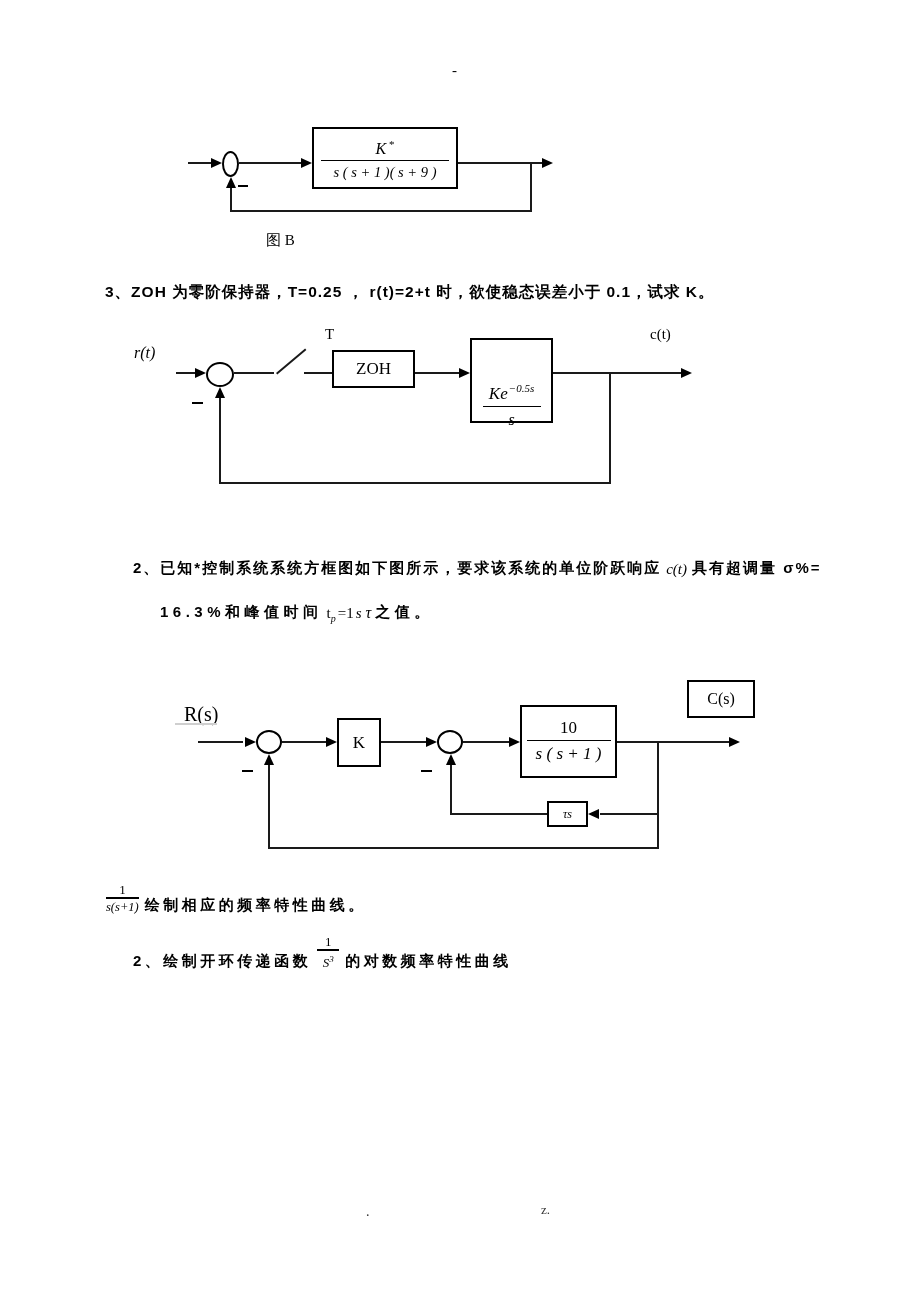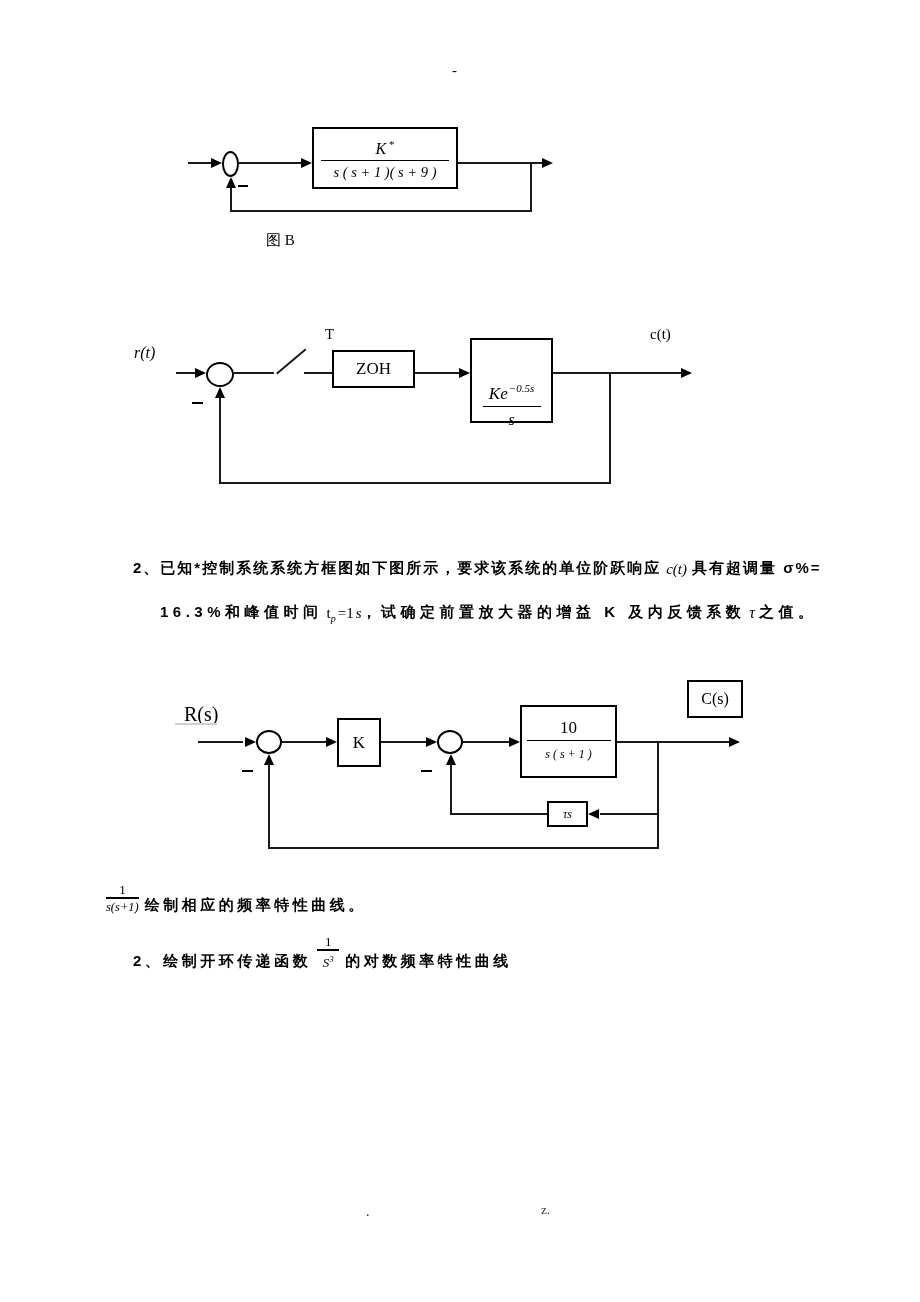--- a/index.html
+++ b/index.html
@@ -57,20 +57,21 @@
     </div>
     <div class="hline" style="left:458px;top:162px;width:85px;"></div>
     <div class="arr-r" style="left:542px;top:158px;"></div>
     <div class="vline" style="left:530px;top:163px;height:48px;"></div>
     <div class="hline" style="left:230px;top:210px;width:302px;"></div>
     <div class="vline" style="left:230px;top:184px;height:27px;"></div>
     <div class="arr-u" style="left:226px;top:177px;"></div>
     <span class="lbl" style="left:266px;top:231px;font-size:15px;">图 B</span>
   </div>
 
+  <div class="cn" style="left:105px;top:282px;font-size:15.5px;letter-spacing:1px;">3、ZOH 为零阶保持器，T=0.25 ，  r(t)=2+t 时，欲使稳态误差小于 0.1，试求 K。</div>
 
   <div>
     <span class="lbl math" style="left:134px;top:344px;font-size:16px;">r(t)</span>
     <div class="hline" style="left:176px;top:372px;width:20px;"></div>
     <div class="arr-r" style="left:195px;top:368px;"></div>
     <div class="sum" style="left:206px;top:362px;width:28px;height:25px;"></div>
     <div class="dash" style="left:192px;top:402px;width:11px;"></div>
     <div class="hline" style="left:234px;top:372px;width:40px;"></div>
     <div class="hline" style="left:276px;top:373px;width:38px;transform:rotate(-40deg);transform-origin:0 0;"></div>
     <span class="lbl" style="left:325px;top:326px;font-size:15px;">T</span>
@@ -102,21 +103,20 @@
     <span class="math" style="font-size:15px;margin:0 5px;">c(t)</span>
     <span class="cn" style="position:static;font-size:15px;letter-spacing:2px;">具有超调量 σ%=</span>
   </div>
 
   <div class="row" style="left:160px;top:603px;">
     <span class="cn" style="position:static;font-size:15px;letter-spacing:4.5px;">16.3%和峰值时间</span>
     <span class="rm" style="font-size:15px;margin-left:4px;">t</span>
     <span class="math" style="font-size:10px;position:relative;top:2px;">p</span>
     <span class="rm" style="font-size:15px;margin:0 2px;">=1</span>
     <span class="math" style="font-size:15px;">s</span>
-    <span class="cn" style="position:static;font-size:15px;letter-spacing:4.5px;">，试确定前置放大器的增益 K 及内反馈系数</span>
     <span class="math" style="font-size:16px;margin:0 4px;">τ</span>
     <span class="cn" style="position:static;font-size:15px;letter-spacing:4.5px;">之值。</span>
   </div>
 
   <div>
     <span class="lbl rm" style="left:184px;top:703px;font-size:20px;">R(s)</span>
     <div class="artifact" style="left:175px;top:723px;width:42px;height:2px;"></div>
     <div class="hline" style="left:198px;top:741px;width:45px;"></div>
     <div class="arr-r" style="left:245px;top:737px;"></div>
     <div class="sum" style="left:256px;top:730px;width:26px;height:24px;"></div>
@@ -129,26 +129,26 @@
     <div class="hline" style="left:381px;top:741px;width:45px;"></div>
     <div class="arr-r" style="left:426px;top:737px;"></div>
     <div class="sum" style="left:437px;top:730px;width:26px;height:24px;"></div>
     <div class="dash" style="left:421px;top:770px;width:11px;"></div>
     <div class="hline" style="left:463px;top:741px;width:46px;"></div>
     <div class="arr-r" style="left:509px;top:737px;"></div>
     <div class="blk" style="left:520px;top:705px;width:97px;height:73px;">
       <div class="frac" style="width:84px;">
         <span class="rm" style="font-size:17px;line-height:24px;">10</span>
         <div class="bar"></div>
-        <span class="math" style="font-size:12px;line-height:26px;font-style:italic;">s ( s + 1 )</span>
+        <span class="math" style="font-size:17px;line-height:26px;font-style:italic;">s ( s + 1 )</span>
       </div>
     </div>
     <div class="hline" style="left:617px;top:741px;width:112px;"></div>
     <div class="arr-r" style="left:729px;top:737px;"></div>
-    <div class="blk" style="left:687px;top:680px;width:56px;height:38px;font-size:16px;">
+    <div class="blk" style="left:687px;top:680px;width:68px;height:38px;font-size:16px;">
       <span class="rm">C(s)</span>
     </div>
     <div class="vline" style="left:657px;top:742px;height:106px;"></div>
     <div class="hline" style="left:600px;top:813px;width:58px;"></div>
     <div class="arr-l" style="left:588px;top:809px;"></div>
     <div class="blk" style="left:547px;top:801px;width:41px;height:26px;font-size:12px;">
       <span class="math">τs</span>
     </div>
     <div class="hline" style="left:450px;top:813px;width:97px;"></div>
     <div class="vline" style="left:450px;top:756px;height:58px;"></div>

